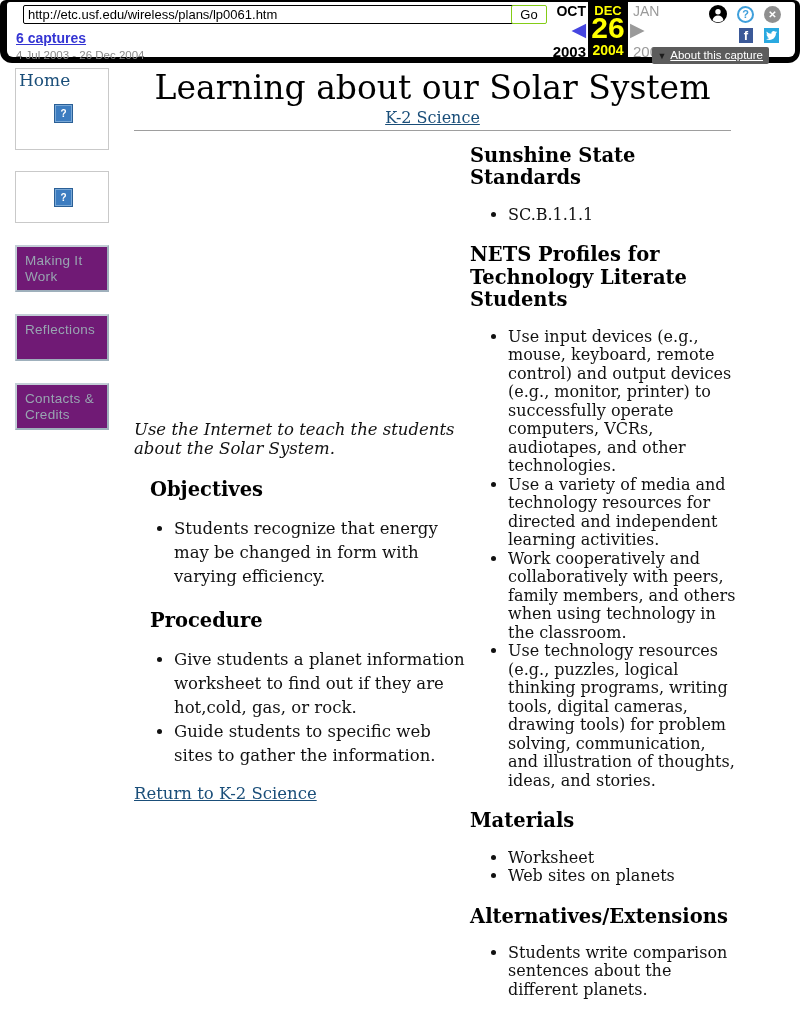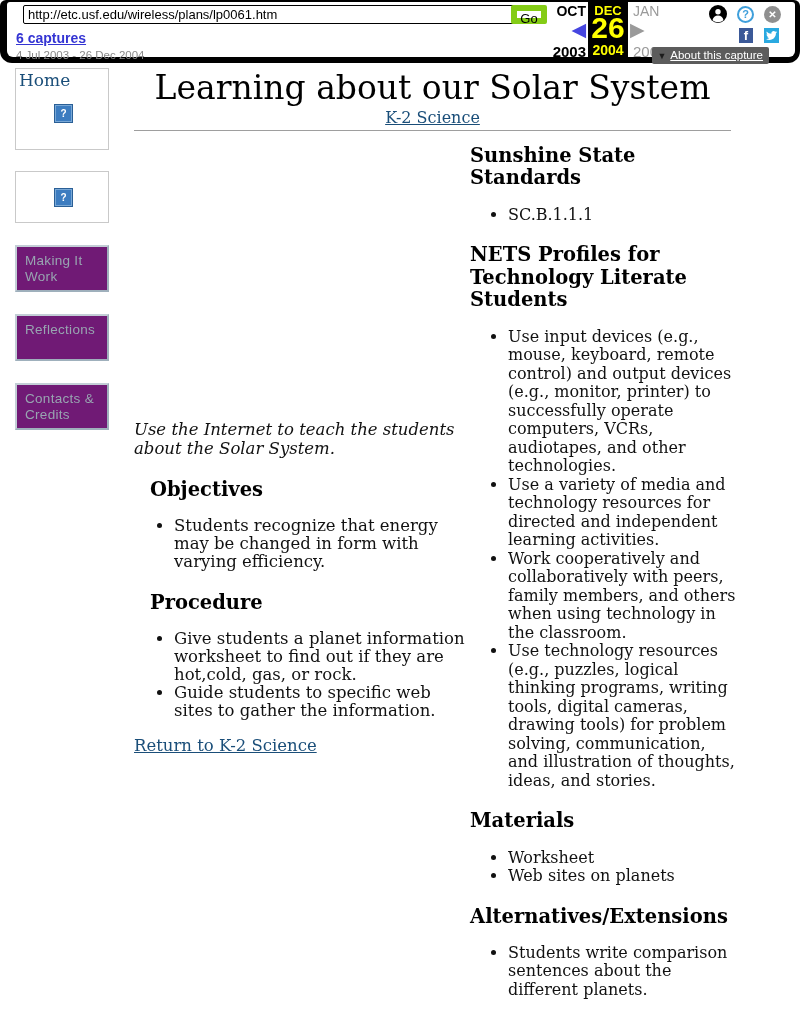--- a/index.html
+++ b/index.html
@@ -9,21 +9,21 @@
 
   
   .wb{position:absolute;left:0;top:0;width:800px;height:63px;background:#000;
       border-radius:6px 6px 12px 12px;z-index:5;}
   .wb-in{position:absolute;left:7px;top:2px;right:5px;bottom:6px;background:#fff;
       border-radius:3px 3px 6px 6px;}
   .wb *{font-family:"Liberation Sans",sans-serif;}
   .wb-url{position:absolute;left:16px;top:5px;width:492px;height:19px;box-sizing:border-box;
       border:1px solid #000;font-size:13px;padding:0 4px;color:#000;border-radius:2px;z-index:6;margin-left:7px;}
   .wb-go{position:absolute;left:511px;top:5px;width:36px;height:19px;box-sizing:border-box;
-      background:#fff;border:6px solid #84cc16;border-radius:2px;font-size:13px;line-height:15px;
+      background:#fff;border:1px solid #84cc16;border-radius:2px;font-size:13px;line-height:15px;
       padding:0;color:#000;z-index:6;}
   .wb-cap{position:absolute;left:16px;top:30px;font-size:14px;font-weight:bold;
       color:#3434d3;text-decoration:underline;z-index:6;}
   .wb-range{position:absolute;left:16px;top:49px;font-size:11.5px;color:#8a8a8a;z-index:6;}
   .cal-prev-month{position:absolute;left:544px;top:3px;width:42px;text-align:right;
       font-size:14px;font-weight:bold;color:#000;z-index:6;}
   .cal-prev-arrow{position:absolute;left:556px;top:20px;width:30px;text-align:right;
       font-size:19px;color:#4646e0;line-height:20px;z-index:6;}
   .cal-prev-year{position:absolute;left:540px;top:43px;width:46px;text-align:right;
       font-size:15px;font-weight:bold;color:#000;z-index:6;}
@@ -75,21 +75,21 @@
   .content-header{position:absolute;left:134px;top:62px;width:597px;text-align:center;}
   .content-header h1{margin:8px 0 0 0;font-size:33px;font-weight:normal;line-height:1.1;color:#000;}
   .sub{display:inline-block;margin-top:2px;font-size:16px;color:#1a4e79;text-decoration:underline;}
   .content-header hr{margin:3px 0 0 0;border:none;border-top:1px solid #9e9e9e;height:0;}
 
   
   .main-col{position:absolute;left:134px;top:125px;width:333px;}
   .main-col .desc{margin:295px 0 0 0;font-style:italic;font-size:16.5px;line-height:19px;}
   .main-col h3{margin:20px 0 16px 16px;font-size:19.5px;font-weight:bold;color:#000;}
   .main-col ul{margin:16px 0;padding-left:40px;}
-  .main-col li{font-size:16.5px;line-height:18px;}
+  .main-col li{font-size:16.5px;line-height:24px;}
   .return-p{margin:16px 0 0 0;font-size:16.5px;}
   .return-p a{color:#1a4e79;text-decoration:underline;}
 
   
   .right-col{position:absolute;left:470px;top:125px;width:268px;}
   .right-col h3{margin:20px 0 16px 0;font-size:19.5px;font-weight:bold;line-height:1.15;color:#000;}
   .right-col ul{margin:16px 0;padding-left:38px;}
   .right-col li{font-size:16px;line-height:18.5px;}
 </style>
 </head>

